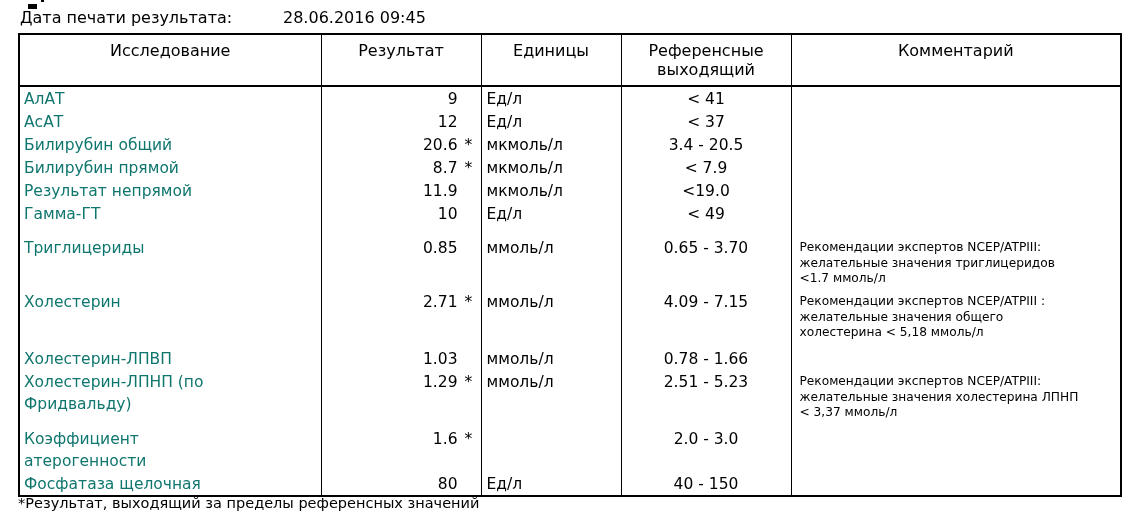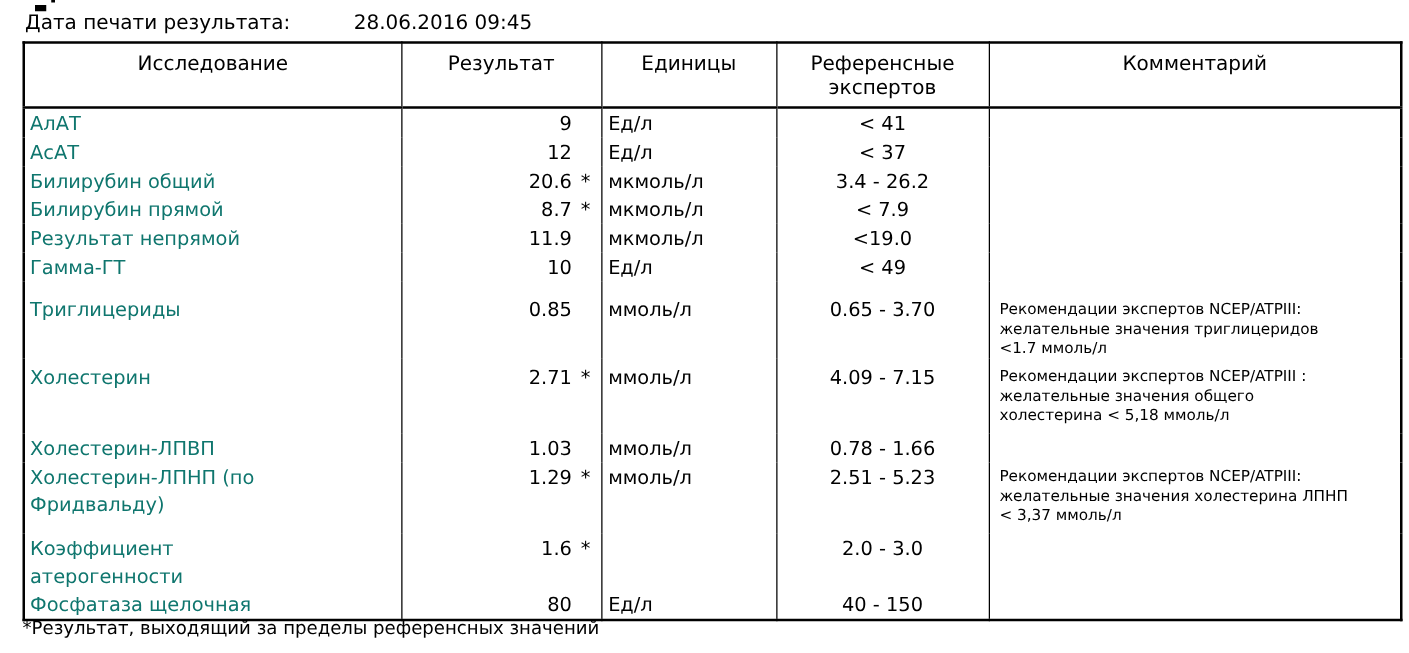--- a/index.html
+++ b/index.html
@@ -138,21 +138,21 @@
       <col class="c-units">
       <col class="c-ref">
       <col class="c-comm">
   </colgroup>
   <thead>
     <tr>
       <th>Исследование</th>
       <th>Результат</th>
       <th>Единицы</th>
       <th>Референсные
-экспертов</th>
+выходящий</th>
       <th>Комментарий</th>
     </tr>
   </thead>
   <tbody>
     <tr style="height:23px">
       <td class="name">АлАТ</td>
       <td class="result"><span>9</span><span class="res-flag"></span></td>
       <td class="units">Ед/л</td>
       <td class="ref">&lt; 41</td>
       <td class="comment"></td>
@@ -161,21 +161,21 @@
       <td class="name">АсАТ</td>
       <td class="result"><span>12</span><span class="res-flag"></span></td>
       <td class="units">Ед/л</td>
       <td class="ref">&lt; 37</td>
       <td class="comment"></td>
     </tr>
     <tr style="height:23px">
       <td class="name">Билирубин общий</td>
       <td class="result"><span>20.6</span><span class="res-flag">*</span></td>
       <td class="units">мкмоль/л</td>
-      <td class="ref">3.4 - 26.2</td>
+      <td class="ref">3.4 - 20.5</td>
       <td class="comment"></td>
     </tr>
     <tr style="height:23px">
       <td class="name">Билирубин прямой</td>
       <td class="result"><span>8.7</span><span class="res-flag">*</span></td>
       <td class="units">мкмоль/л</td>
       <td class="ref">&lt; 7.9</td>
       <td class="comment"></td>
     </tr>
     <tr style="height:23px">

